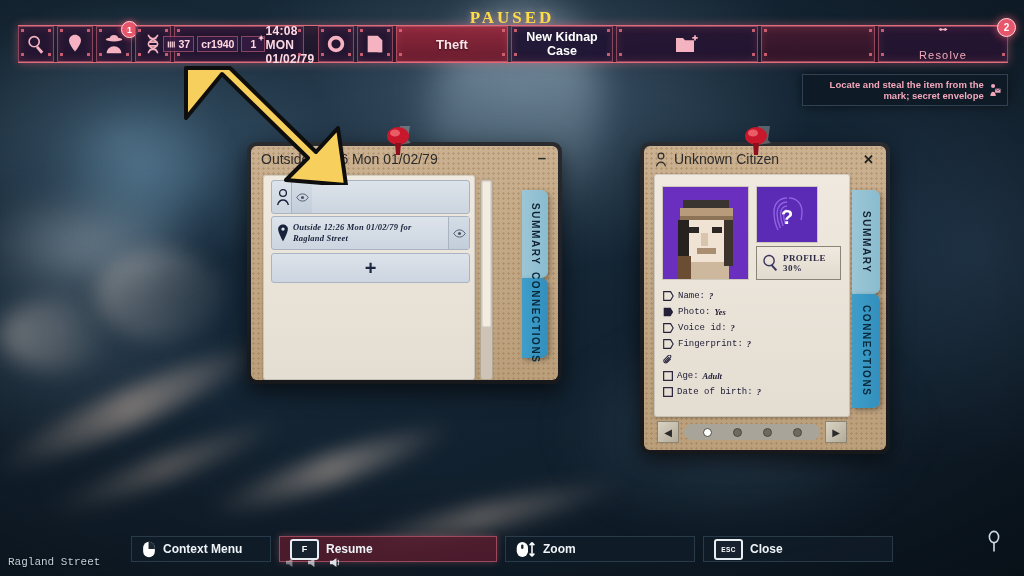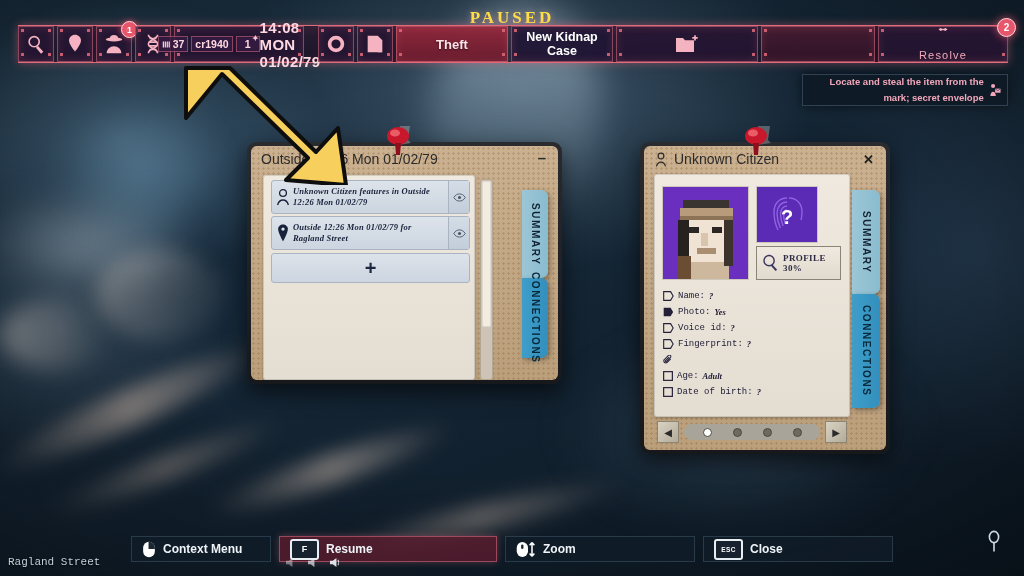--- a/index.html
+++ b/index.html
@@ -66,21 +66,21 @@
   .ico .st{fill:none;stroke:#f5b3c2;stroke-width:1.8;}
   .badge{position:absolute;top:-6px;right:-7px;width:15px;height:15px;border-radius:50%;
     background:#e8566b;border:1px solid #ffd6dd;color:#fff;font-size:9px;font-weight:700;
     display:flex;align-items:center;justify-content:center;box-shadow:0 0 6px rgba(232,86,107,.8);}
 
   .statcell{width:128px;flex-direction:row;gap:0;padding:1px 0;}
   .statrow{display:flex;align-items:center;gap:3px;height:15px;}
   .chip{border:1px solid rgba(226,112,130,.5);background:rgba(52,26,66,.8);
     color:#ffd9e2;font-size:10.5px;font-weight:700;padding:0 3px;height:14px;
     display:flex;align-items:center;gap:2px;font-family:"Liberation Sans",sans-serif;}
-  .clock{color:#ffd9e2;font-size:15px;font-weight:700;letter-spacing:.3px;margin-top:1px;}
+  .clock{color:#ffd9e2;font-size:12px;font-weight:700;letter-spacing:.3px;margin-top:1px;}
   .star{position:absolute;color:#f9c8d4;font-size:8px;}
 
   .gap{width:8px;background:transparent;border:none;box-shadow:none;}
   .gap::before,.gap::after{display:none;}
 
   .caseBtn{width:110px;color:#ffe3ea;font-size:13px;font-weight:700;
     background:linear-gradient(180deg,rgba(150,40,60,.92),rgba(110,28,46,.92));
     text-shadow:0 1px 2px rgba(0,0,0,.6);}
   .newcase{width:100px;color:#fff;font-size:12.5px;font-weight:700;line-height:14px;
     text-align:center;background:rgba(30,22,54,.85);}
@@ -91,21 +91,21 @@
   .topBadge{position:absolute;right:8px;top:18px;width:17px;height:17px;border-radius:50%;
     background:#e8566b;border:1.5px solid #ffd6dd;color:#fff;font-size:10px;font-weight:700;
     display:flex;align-items:center;justify-content:center;z-index:6;
     box-shadow:0 0 8px rgba(232,86,107,.85);}
 
   
   #objective{position:absolute;right:16px;top:74px;width:192px;height:30px;
     background:rgba(14,26,38,.93);border:1px solid rgba(110,140,165,.35);
     display:flex;align-items:center;justify-content:flex-end;gap:5px;padding:0 6px;
     box-shadow:0 0 10px rgba(0,0,0,.5);}
-  #objective .otext{color:#f3a7bb;font-size:9.5px;font-weight:700;line-height:16px;text-align:right;}
+  #objective .otext{color:#f3a7bb;font-size:9.5px;font-weight:700;line-height:11px;text-align:right;}
 
   
   .win{position:absolute;border-radius:9px;
     box-shadow:0 8px 22px rgba(0,0,0,.6);}
   .winframe{position:absolute;inset:0;border-radius:9px;
     background:linear-gradient(180deg,#2a2b2f,#17181c);padding:4px;box-sizing:border-box;}
   .winbody{position:absolute;inset:4px;border-radius:6px;box-sizing:border-box;
     background:linear-gradient(180deg,#cbb190 0%,#c4a986 40%,#bb9f7b 100%);
     overflow:hidden;}
   .cork{position:absolute;inset:0;opacity:.5;
@@ -321,21 +321,20 @@
       </div>
       <div style="position:absolute;right:12px;top:8px;color:#2b2b2b;font-size:15px;font-weight:700;line-height:8px;">–</div>
 
       <div class="paper" style="left:12px;top:29px;width:212px;height:205px;"></div>
 
       <div class="entry" style="left:20px;top:34px;width:197px;height:32px;">
         <svg width="16" height="20" viewBox="0 0 16 20" style="margin-left:3px;flex:0 0 auto;">
           <circle cx="8" cy="6" r="3.4" fill="none" stroke="#17213a" stroke-width="1.3"></circle>
           <path d="M2.6 18c1-3.6 3-5 5.4-5s4.4 1.4 5.4 5" fill="none" stroke="#17213a" stroke-width="1.3"></path>
         </svg>
-        <div class="etext">Unknown Citizen features in Outside 12:26 Mon 01/02/79</div>
         <div class="eyebox">
           <svg width="13" height="9" viewBox="0 0 16 10">
             <path d="M1 5C3 1.6 5.4 0.6 8 .6S13 1.6 15 5c-2 3.4-4.4 4.4-7 4.4S3 8.4 1 5z" fill="none" stroke="#4b5668" stroke-width="1.1"></path>
             <circle cx="8" cy="5" r="1.9" fill="#4b5668"></circle>
           </svg>
         </div>
       </div>
 
       <div class="entry" style="left:20px;top:70px;width:197px;height:32px;">
         <svg width="16" height="20" viewBox="0 0 16 20" style="margin-left:3px;flex:0 0 auto;">

